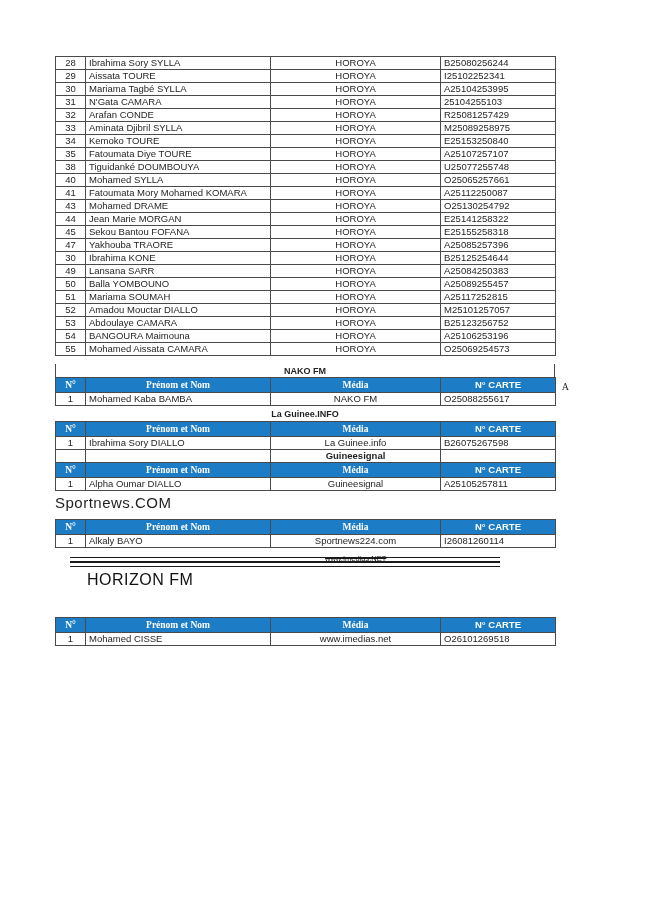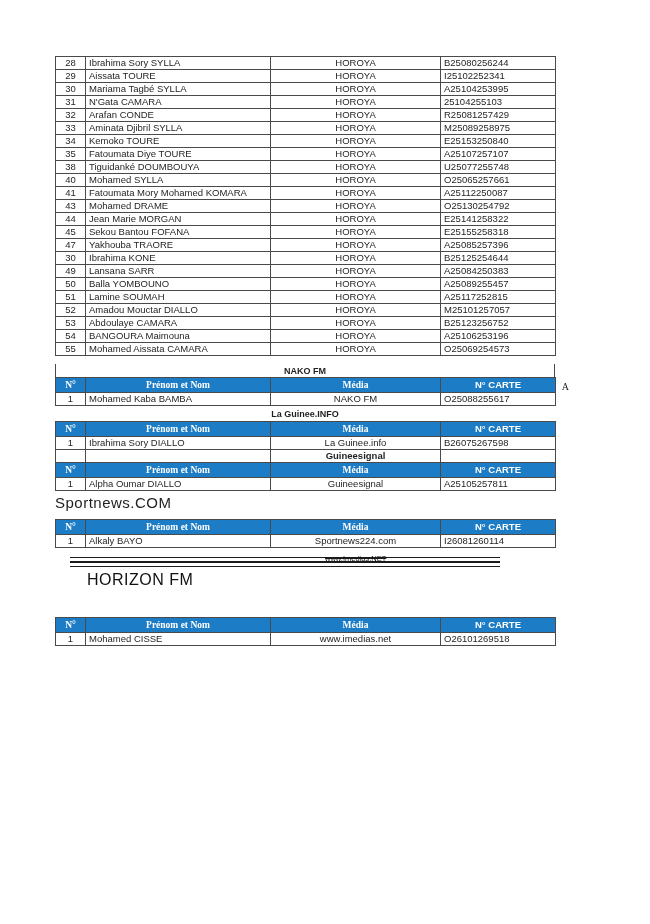--- a/index.html
+++ b/index.html
@@ -261,21 +261,21 @@
 
         <tr>
           <td class="c-num">50</td>
           <td class="c-name">Balla YOMBOUNO</td>
           <td class="c-media">HOROYA</td>
           <td class="c-carte">A25089255457</td>
         </tr>
 
         <tr>
           <td class="c-num">51</td>
-          <td class="c-name">Lamine SOUMAH</td>
+          <td class="c-name">Mariama SOUMAH</td>
           <td class="c-media">HOROYA</td>
           <td class="c-carte">A25117252815</td>
         </tr>
 
         <tr>
           <td class="c-num">52</td>
           <td class="c-name">Amadou Mouctar DIALLO</td>
           <td class="c-media">HOROYA</td>
           <td class="c-carte">M25101257057</td>
         </tr>

